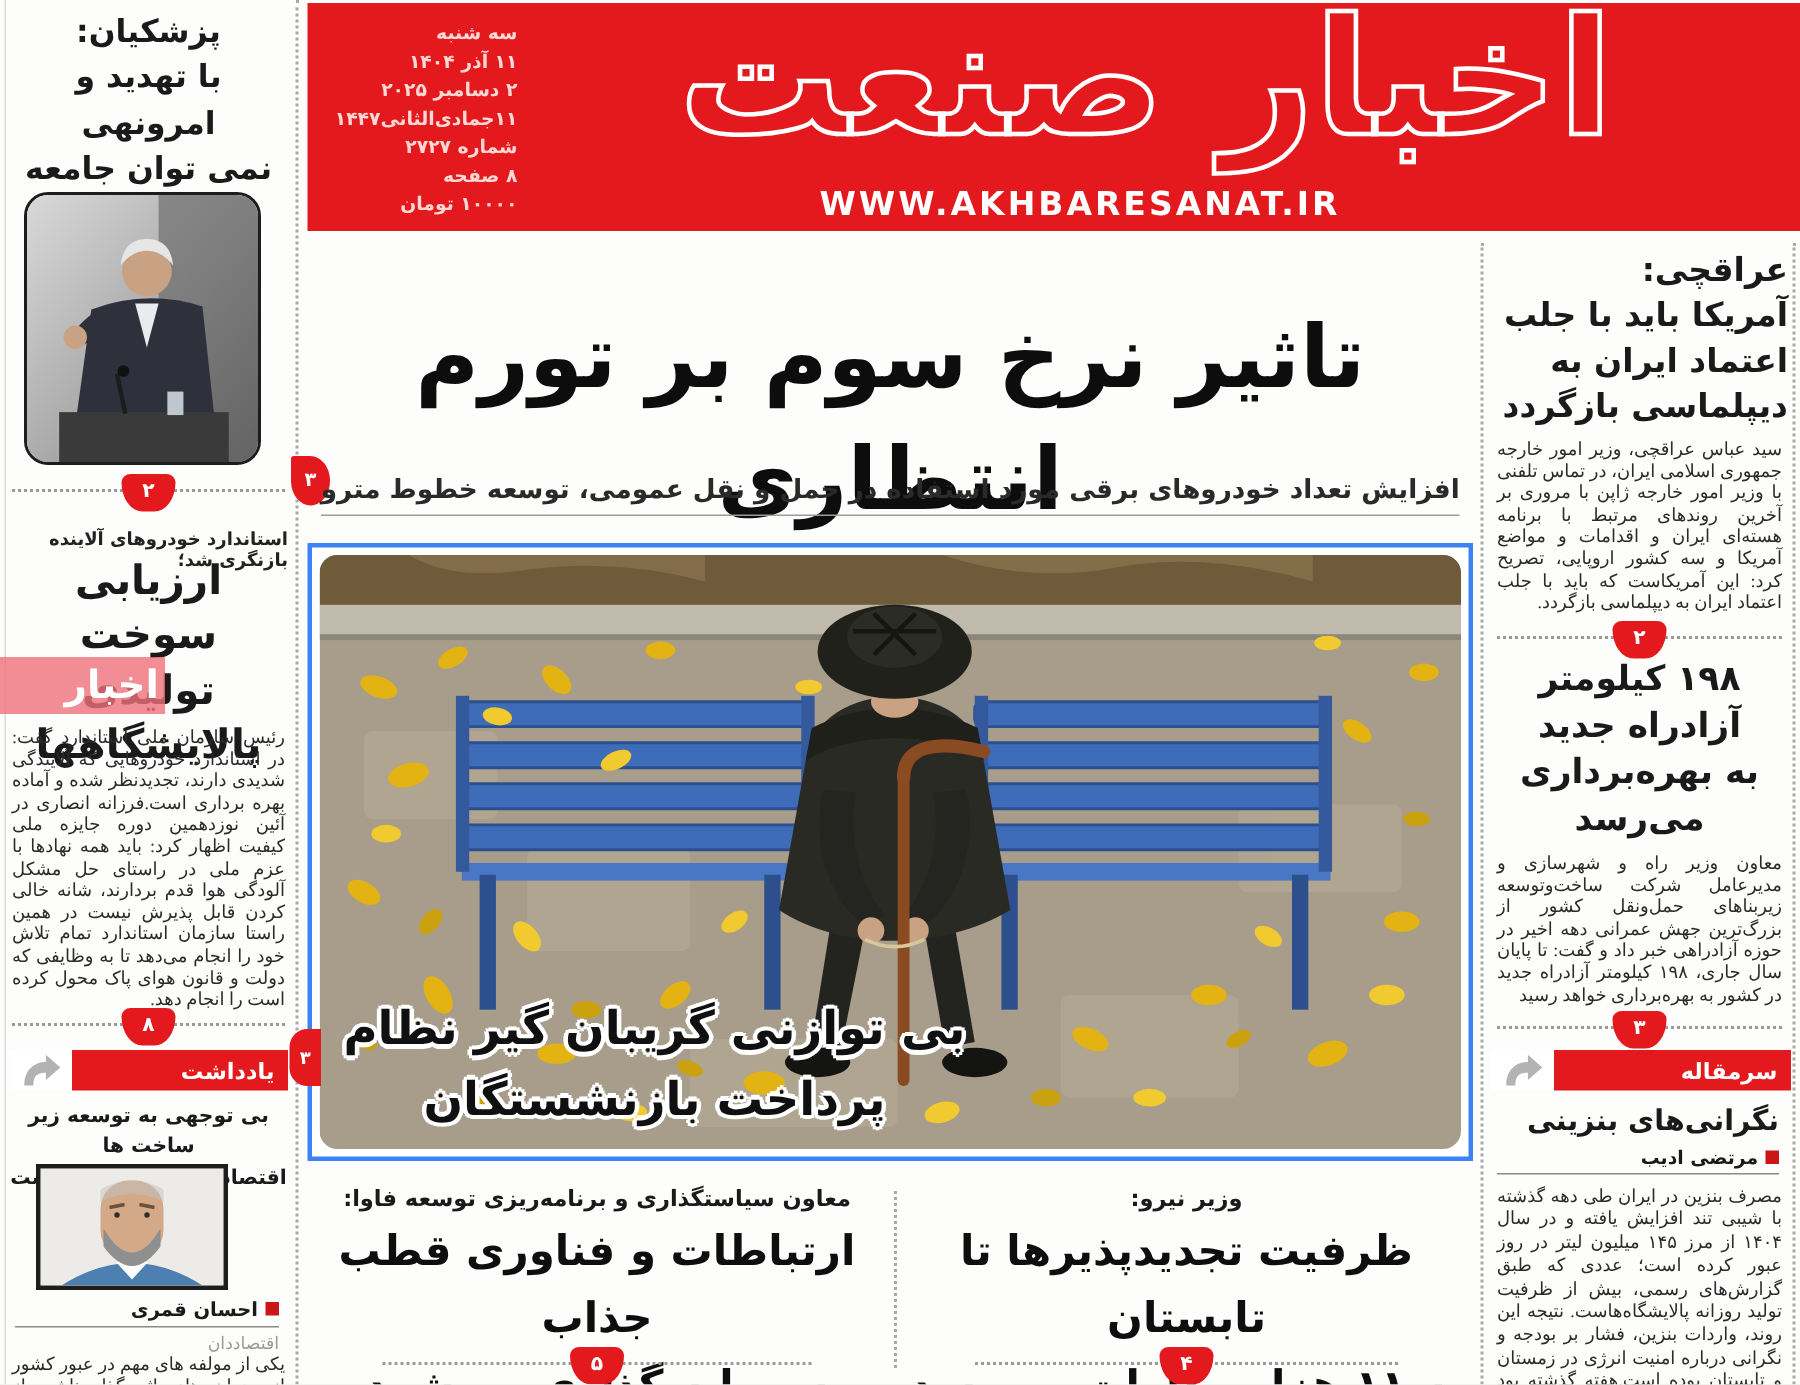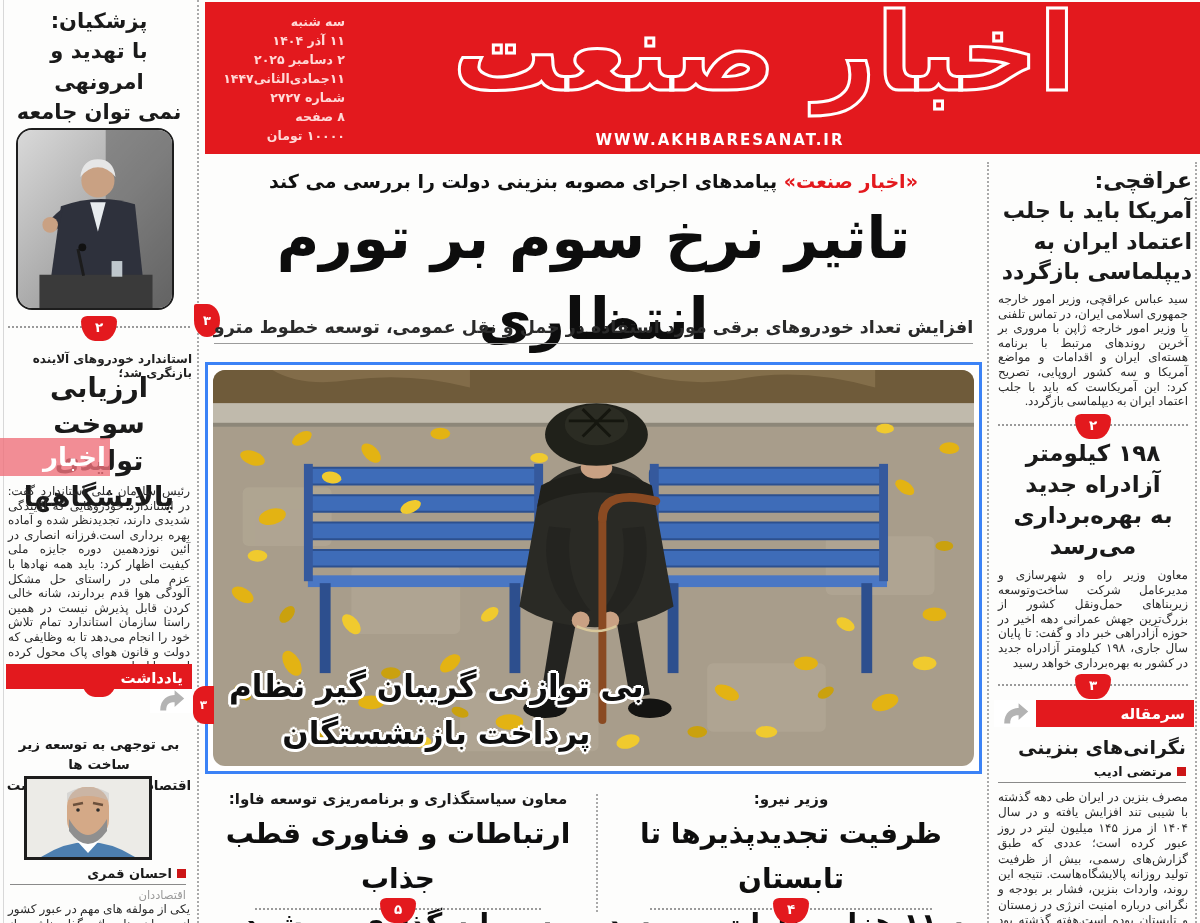--- a/index.html
+++ b/index.html
@@ -18,21 +18,21 @@
   .masthead { left:205px; top:2px; width:995px; height:152px; background:#e3191e; }
   .logo {
     position:absolute; right:6px; top:-12px; width:860px; text-align:center;
     font-size:108px; font-weight:bold; color:#e3191e;
     -webkit-text-stroke:3px #ffffff;
     text-shadow:0 0 1px #fff;
     letter-spacing:-2px; direction:rtl;
   }
   .website {
     position:absolute; bottom:5px; left:300px; width:430px; text-align:center;
-    color:#ffffff; font-weight:bold; font-size:15px; letter-spacing:2px; direction:ltr;
+    color:#ffffff; font-weight:bold; font-size:22px; letter-spacing:2px; direction:ltr;
   }
   .dateblock {
     position:absolute; left:10px; top:10px; width:130px; text-align:right;
     color:#ffd8d6; font-size:12.5px; font-weight:bold; line-height:1.52;
   }
 
   
   .dotline { border-top:2px dotted #9a9a9a; height:0; }
   .badge {
     position:absolute; left:50%; top:-12px; transform:translateX(-50%);
@@ -55,21 +55,21 @@
   .role-txt { color:#9a9a9a; font-size:11.5px; padding-top:2px; }
 
   
   .pez-title { left:6px; top:6px; width:186px; text-align:center; font-size:21px; font-weight:bold; line-height:1.45; }
   .pez-photo { left:16px; top:128px; width:158px; height:182px; border:2px solid #1d1d1d; border-radius:16px; overflow:hidden; }
   .fuel-kicker { left:6px; top:352px; width:186px; }
   .fuel-title { left:6px; top:370px; width:186px; text-align:center; font-size:27px; font-weight:bold; line-height:1.35; }
   .watermark { left:0; top:438px; width:110px; height:38px; background:rgba(239,112,122,0.8);
     color:#fff; font-weight:bold; font-size:26px; line-height:38px; overflow:hidden; padding-right:4px; }
   .fuel-body { left:8px; top:484px; width:182px; }
-  .note-head { left:6px; top:664px; width:186px;flex-direction:column; }
+  .note-head { left:6px; top:700px; width:186px; }
   .note-title { left:6px; top:734px; width:186px; text-align:center; font-size:13.5px; font-weight:bold; line-height:1.5; }
   .note-photo { left:24px; top:776px; width:128px; height:84px; border:3px solid #1d1d1d; overflow:hidden; background:#eceae6; }
   .note-author { left:10px; top:866px; width:176px; }
   .note-role { left:10px; top:886px; width:176px; }
   .note-body { left:8px; top:902px; width:182px; }
 
   
   .kicker { left:205px; top:170px; width:777px; text-align:center; font-size:19px; font-weight:bold; color:#111; }
   .kicker .brand { color:#e3191e; }
   .headline { left:205px; top:198px; width:777px; text-align:center; font-size:58px; font-weight:bold;
@@ -196,23 +196,20 @@
       <path d="M40,14 Q61,2 82,14 L82,22 Q61,12 40,22 Z" fill="#c2c2c2" opacity="0.5"></path>
     </svg>
   </div>
 
   <div class="abs author-row note-author">
     <span class="sq"></span><span>احسان قمری</span>
   </div>
   <div class="abs role-txt note-role">اقتصاددان</div>
   <div class="abs body-txt note-body">یکی از مولفه های مهم در عبور کشور از بحران های اثر گذار ناشی از تحریمها و</div>
 
-  <div class="abs kicker">
-    <span class="brand">«اخبار صنعت»</span><span> پیامدهای اجرای مصوبه بنزینی دولت را بررسی می کند</span>
-  </div>
   <div class="abs headline">تاثیر نرخ سوم بر تورم انتظاری</div>
   <div class="abs pin">۳</div>
   <div class="abs subhead">
     <span class="u">افزایش تعداد خودروهای برقی مورد استفاده در حمل و نقل عمومی، توسعه خطوط مترو</span><br>
     <span class="u">و ارتقای کیفیت اتوبوس‌ها از جمله مواردی است که می‌بایست در یک بسته جامع دیده شود و اجرایی شود</span>
   </div>
 
   <div class="abs photo-frame">
     <div class="photo-inner">
       <svg width="100%" height="100%" viewBox="0 0 770 405" preserveAspectRatio="none">

